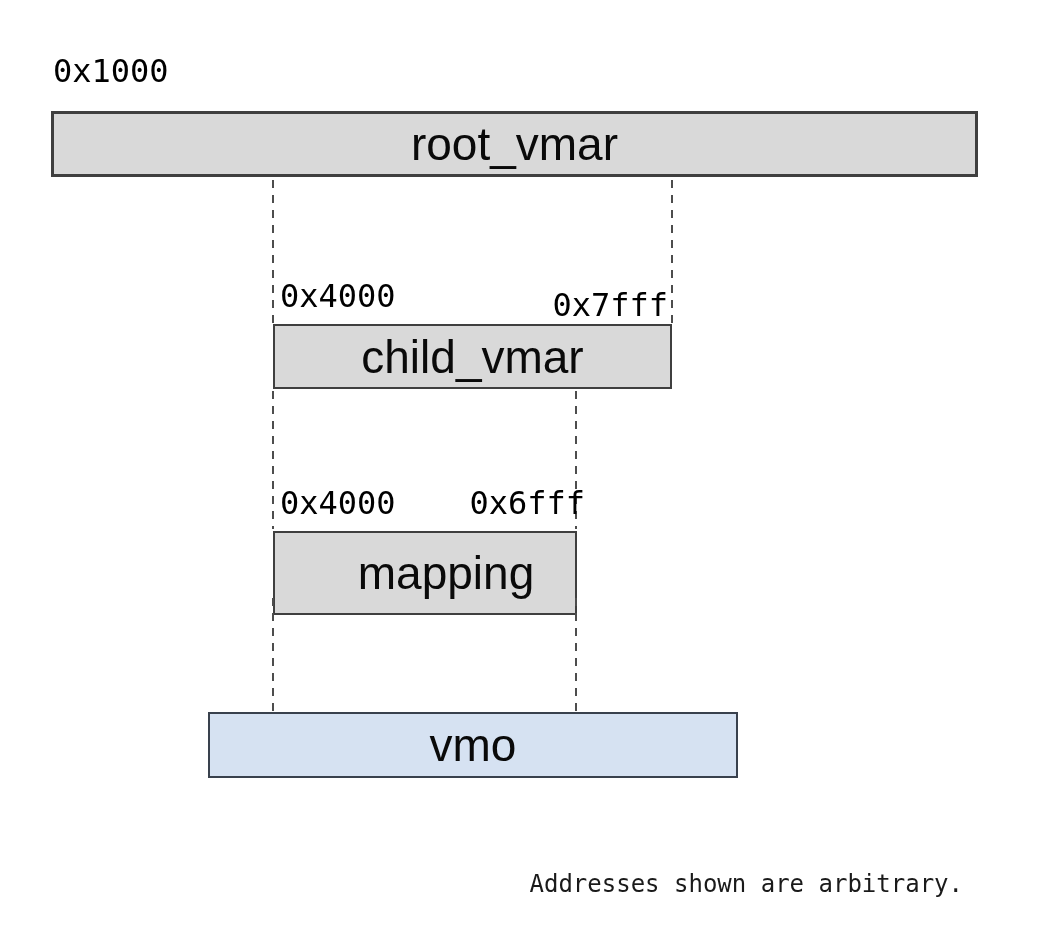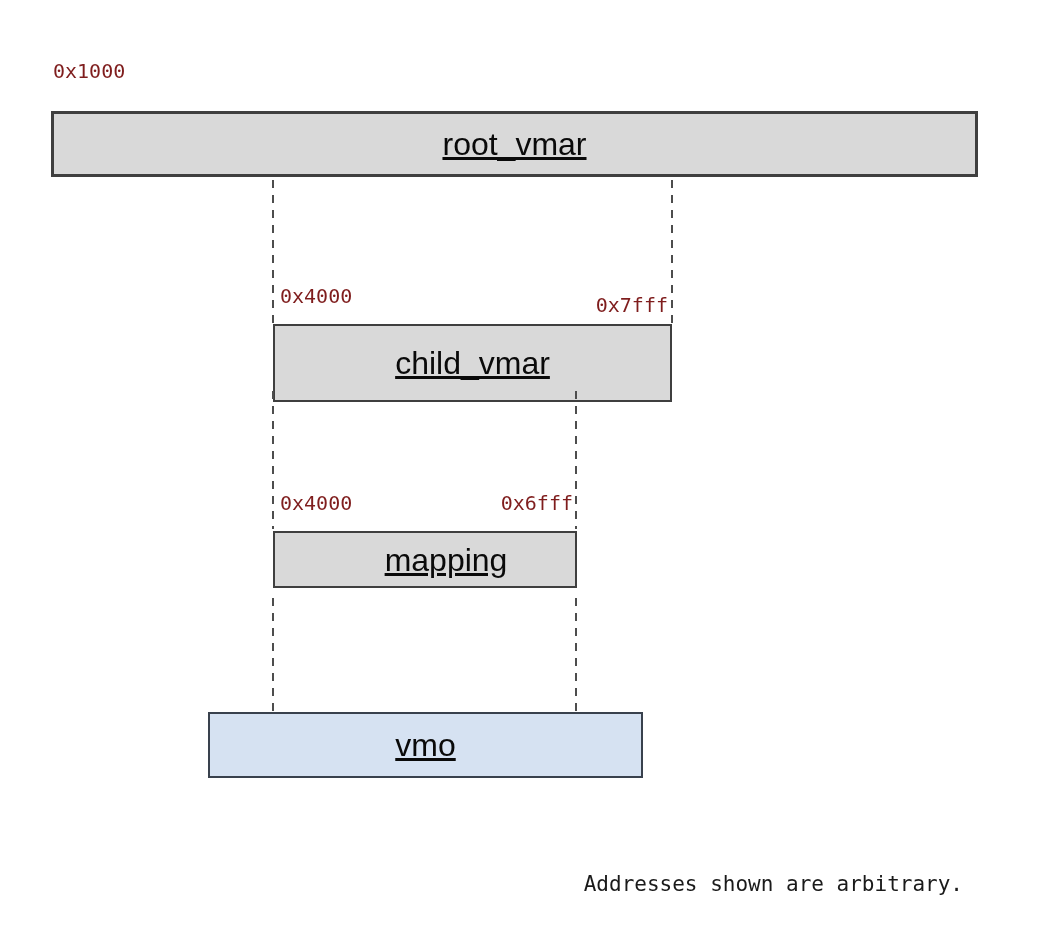--- a/index.html
+++ b/index.html
@@ -15,57 +15,56 @@
     position:relative;
     width:1046px;
     height:938px;
     background:#ffffff;
     font-family:"Liberation Sans", sans-serif;
     color:var(--text-color);
     overflow:hidden;
   }
   .mono{
     font-family:"DejaVu Sans Mono", monospace;
-    font-size:20px;
+    font-size:32px;
     line-height:30px;
     white-space:pre;
-    color:#7f1d1d;
+    color:#000000;
   }
   .addr{position:absolute;}
   .box{
     position:absolute;
     box-sizing:border-box;
     background:var(--region-fill);
     border:2px solid var(--region-border);
     display:flex;
     align-items:center;
     justify-content:center;
   }
   .box-label{
-    font-size:32px;
+    font-size:46px;
     line-height:1;
     color:#0a0a0a;
     letter-spacing:0px;
-    text-decoration:underline;
   }
   .vline{
     position:absolute;
     width:2px;
     background:repeating-linear-gradient(
       to bottom,
       var(--dash-color) 0px,
       var(--dash-color) 8px,
       transparent 8px,
       transparent 15px
     );
   }
   .footnote{
     position:absolute;
     font-family:"DejaVu Sans Mono", monospace;
-    font-size:21px;
+    font-size:24px;
     line-height:24px;
     color:#1a1a1a;
     white-space:pre;
   }
 </style>
 </head>
 <body>
 
 <div class="canvas">
 
@@ -74,36 +73,36 @@
   <div class="box" style="left:51px; top:111px; width:927px; height:66px; border-width:3px;">
     <span class="box-label">root_vmar</span>
   </div>
 
   <div class="vline" style="left:272px; top:180px; height:144px;"></div>
   <div class="vline" style="left:671px; top:180px; height:144px;"></div>
 
   <span class="mono addr" style="left:280px; top:281px;">0x4000</span>
   <span class="mono addr" style="right:378px; top:290px;">0x7fff</span>
 
-  <div class="box" style="left:273px; top:324px; width:399px; height:78px;">
+  <div class="box" style="left:273px; top:324px; width:399px; height:65px;">
     <span class="box-label">child_vmar</span>
   </div>
 
   <div class="vline" style="left:272px; top:391px; height:138px;"></div>
   <div class="vline" style="left:575px; top:391px; height:138px;"></div>
 
   <span class="mono addr" style="left:280px; top:488px;">0x4000</span>
-  <span class="mono addr" style="right:473px; top:488px;margin-left:20px;">0x6fff</span>
+  <span class="mono addr" style="right:461px; top:488px;margin-left:20px;">0x6fff</span>
 
-  <div class="box" style="left:273px; top:531px; width:304px; height:57px;padding-left:42px;">
+  <div class="box" style="left:273px; top:531px; width:304px; height:84px;padding-left:42px;">
     <span class="box-label">mapping</span>
   </div>
 
   <div class="vline" style="left:272px; top:598px; height:113px;"></div>
   <div class="vline" style="left:575px; top:598px; height:113px;"></div>
 
-  <div class="box" style="left:208px; top:712px; width:435px; height:66px; background:var(--vmo-fill); border-color:var(--vmo-border);">
+  <div class="box" style="left:208px; top:712px; width:530px; height:66px; background:var(--vmo-fill); border-color:var(--vmo-border);">
     <span class="box-label">vmo</span>
   </div>
 
   <span class="footnote" style="right:83px; top:872px;">Addresses shown are arbitrary.</span>
 
 </div>
 
 </body></html>

